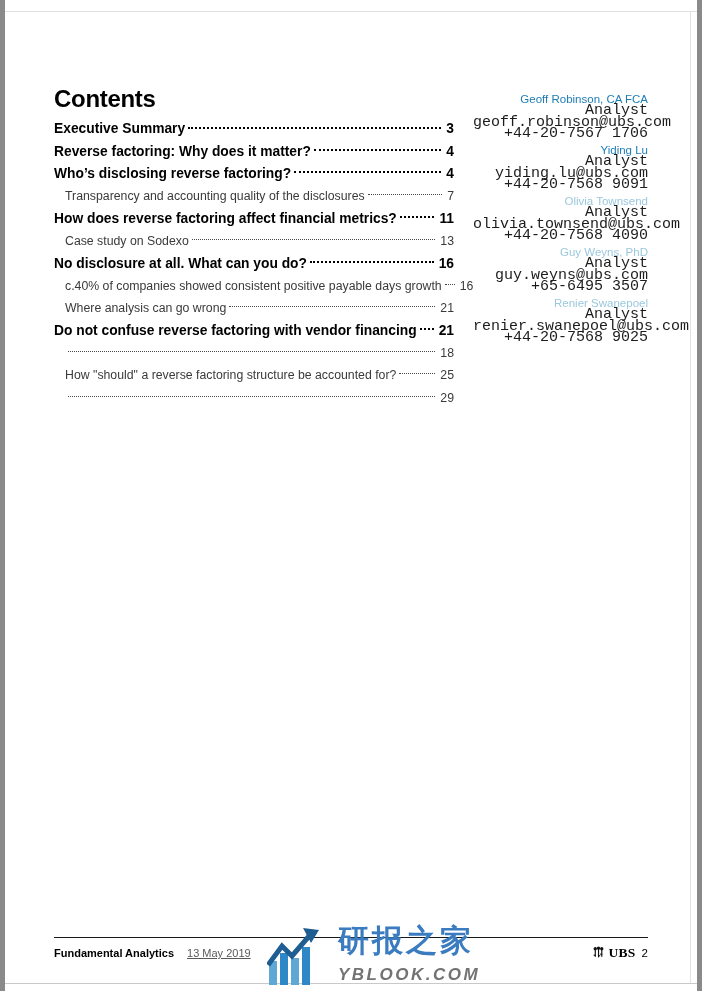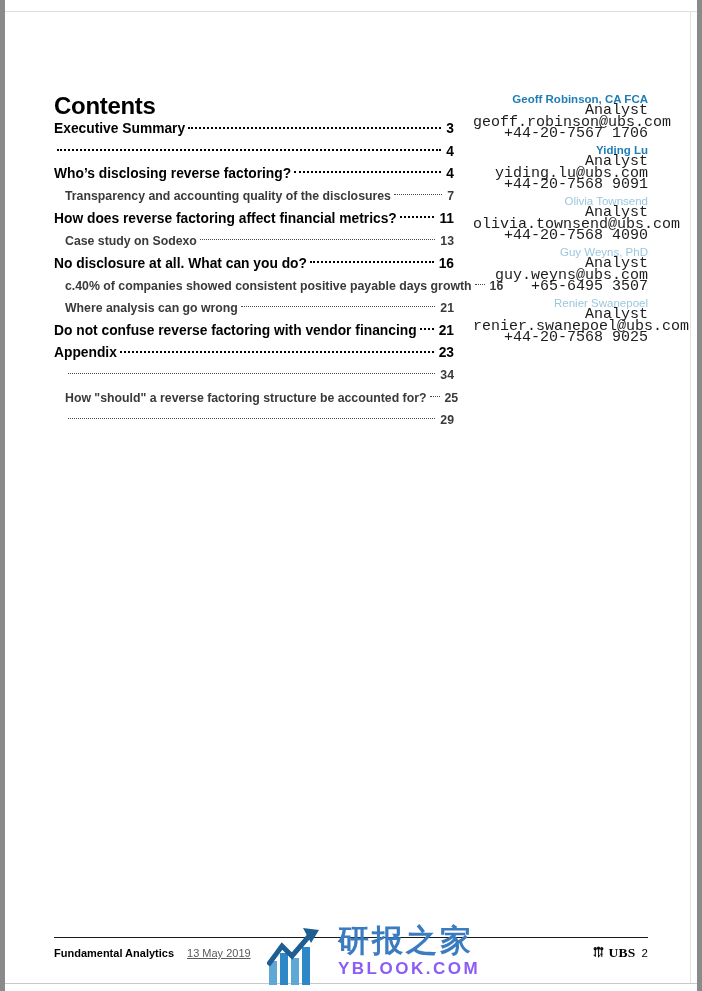--- a/index.html
+++ b/index.html
@@ -10,75 +10,76 @@
   
   .frame-left  { position:absolute; left:0;   top:0; width:5px; height:991px; background:#8a8a8a; }
   .frame-right { position:absolute; left:697px;top:0; width:5px; height:991px; background:#8a8a8a; }
   .frame-top   { position:absolute; left:5px; right:5px; top:11px;  height:1px; background:#dfdfdf; }
   .frame-bottom{ position:absolute; left:5px; right:5px; top:983px; height:1px; background:#c9c9c9; }
   .col-divider { position:absolute; left:690px; top:12px; width:1px; height:971px; background:#e3e3e3; }
 
   
   .page-title {
     position:absolute; left:54px; top:85px;
-    font-size:24px; font-weight:700; letter-spacing:-0.3px; line-height:28px;margin-top:7px;
+    font-size:24px; font-weight:700; letter-spacing:-0.3px; line-height:28px;
   }
 
   
   .toc { position:absolute; left:54px; top:118px; width:400px; }
   .toc-row { display:flex; align-items:center; height:22.4px; }
   .toc-row.lvl1 { font-size:13.8px; font-weight:700; color:#000; }
-  .toc-row.lvl2 { font-size:12.3px; font-weight:700; color:#3a3a3a; padding-left:11px; }
+  .toc-row.lvl2 { font-size:12.3px; font-weight:400; color:#3a3a3a; padding-left:11px; }
   .toc-label { white-space:nowrap; line-height:1.15; }
   .toc-leader { flex:1; margin:0 2px 3px 3px; border-bottom:2.2px dotted #000; min-width:10px; }
   .toc-row.lvl2 .toc-leader { border-bottom:1.7px dotted #474747; margin-bottom:3px; }
   .toc-page { line-height:1.15; padding-left:3px; }
 
   
   .analysts { position:absolute; right:54px; top:93px; width:175px; text-align:right; }
   .analyst { margin-bottom:4px; }
-  .analyst-name { font-size:11.5px; font-weight:700; color:#1f7db5; line-height:12.4px; }
+  .analyst-name { font-size:11.5px; font-weight:400; color:#1f7db5; line-height:12.4px; }
   .analyst.light .analyst-name { color:#9bc8de; font-weight:400; }
   .analyst-line { font-size:15px; color:#1c1c1c; line-height:11.5px;font-family:Liberation Mono, monospace; }
 
   
   .footer-rule { position:absolute; left:54px; right:54px; top:937px; height:1px; background:#1a1a1a; }
   .footer { position:absolute; left:54px; right:54px; top:945px; display:flex; align-items:center; font-size:11px; }
   .footer-series { font-weight:700;text-align:center; }
   .footer-date { color:#5a5a5a; margin-left:13px;text-decoration:underline; }
   .footer-right { margin-left:auto; display:flex; align-items:center; }
   .ubs-keys { display:inline-block; margin-right:3px; margin-top:1px; }
   .ubs-word { font-family:"Liberation Serif", serif; font-weight:700; font-size:13.5px; letter-spacing:0.3px; }
   .footer-page { font-size:11.5px; margin-left:6px; }
 
   
   .watermark { position:absolute; left:267px; top:924px; display:flex; align-items:flex-start; z-index:5;gap:12px; }
   .wm-icon { flex:none; margin-top:3px; }
   .wm-text { margin-left:7px; }
   .wm-cn { font-size:31px; font-weight:700; color:#3b7cc0; line-height:34px; letter-spacing:3px; white-space:nowrap; }
-  .wm-site { font-size:17px; font-weight:700; color:#8b5cf6; letter-spacing:2.5px; line-height:19px; margin-top:1px; white-space:nowrap; }
+  .wm-site { font-size:17px; font-weight:700; color:#737373; letter-spacing:2.5px; line-height:19px; margin-top:7px; white-space:nowrap;font-style:italic; }
 </style>
 </head>
 <body>
 
 <div class="frame-left"></div>
 <div class="frame-right"></div>
 <div class="frame-top"></div>
 <div class="frame-bottom"></div>
 <div class="col-divider"></div>
 
 <div class="page-title">Contents</div>
 
 <div class="toc">
   <div class="toc-row lvl1">
       <span class="toc-label">Executive Summary</span>
       <span class="toc-leader"></span>
       <span class="toc-page">3</span>
     </div>
   <div class="toc-row lvl1">
+      <span class="toc-label">Reverse factoring: Why does it matter?</span>
       <span class="toc-leader"></span>
       <span class="toc-page">4</span>
     </div>
   <div class="toc-row lvl1">
       <span class="toc-label">Who’s disclosing reverse factoring?</span>
       <span class="toc-leader"></span>
       <span class="toc-page">4</span>
     </div>
   <div class="toc-row lvl2">
       <span class="toc-label">Transparency and accounting quality of the disclosures</span>
@@ -108,28 +109,23 @@
   <div class="toc-row lvl2">
       <span class="toc-label">Where analysis can go wrong</span>
       <span class="toc-leader"></span>
       <span class="toc-page">21</span>
     </div>
   <div class="toc-row lvl1">
       <span class="toc-label">Do not confuse reverse factoring with vendor financing</span>
       <span class="toc-leader"></span>
       <span class="toc-page">21</span>
     </div>
-  <div class="toc-row lvl1">
-      <span class="toc-label">Appendix</span>
-      <span class="toc-leader"></span>
-      <span class="toc-page">23</span>
-    </div>
-  <div class="toc-row lvl2">
-      <span class="toc-leader"></span>
-      <span class="toc-page">34</span>
+  <div class="toc-row lvl2">
+      <span class="toc-leader"></span>
+      <span class="toc-page">18</span>
     </div>
   <div class="toc-row lvl2">
       <span class="toc-label">How "should" a reverse factoring structure be accounted for?</span>
       <span class="toc-leader"></span>
       <span class="toc-page">25</span>
     </div>
   <div class="toc-row lvl2">
       <span class="toc-leader"></span>
       <span class="toc-page">29</span>
     </div>

